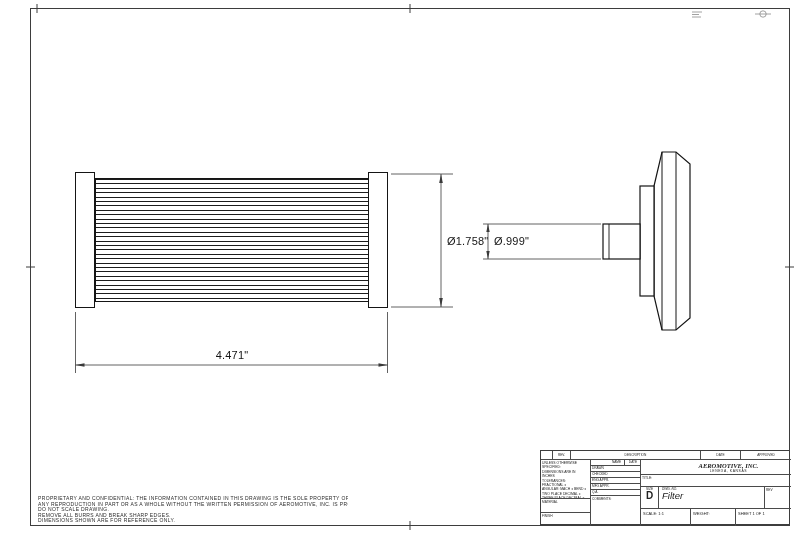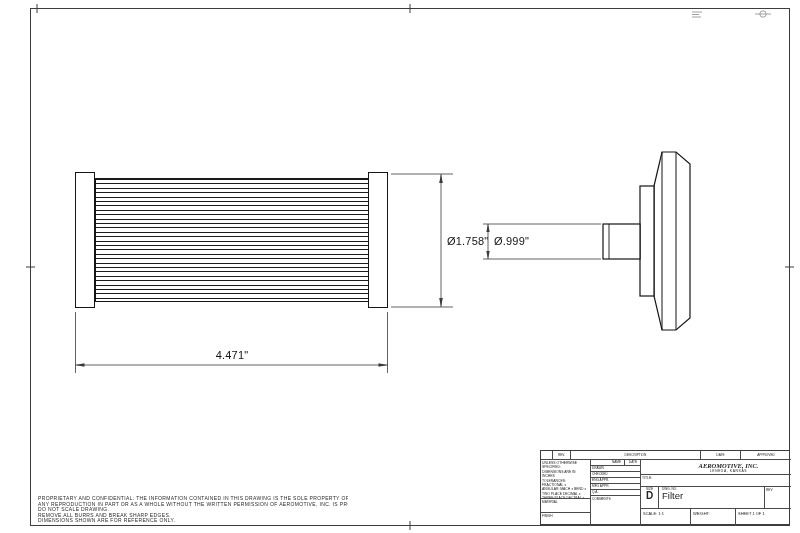--- a/index.html
+++ b/index.html
@@ -139,21 +139,21 @@
       <div class="cell bB" style="left:0;top:0;width:150px;height:15px;text-align:center;padding-top:2px;padding-left:25px;">
         <div class="company">AEROMOTIVE, INC.</div>
         <div class="companysub">LENEXA, KANSAS</div>
       </div>
       <div class="cell bB t34" style="left:0;top:15px;width:150px;height:12px;padding:1px;">TITLE:</div>
       <div class="cell bB" style="left:0;top:27px;width:150px;height:22px;">
         <div class="cell bR" style="left:0;top:0;width:18px;height:22px;text-align:center;">
           <div class="t32">SIZE</div>
           <div class="bigchar">D</div>
         </div>
-        <div class="cell bR" style="left:18px;top:0;width:106px;height:22px;padding-left:3px;">
+        <div class="cell bR" style="left:18px;top:0;width:106px;height:22px;padding-left:3px;font-style:italic;">
           <div class="t32">DWG. NO.</div>
           <div class="dwgname">Filter</div>
         </div>
         <div class="cell t32" style="left:124px;top:0;width:26px;height:22px;padding:1px;">REV</div>
       </div>
       <div class="cell" style="left:0;top:49px;width:150px;height:17px;">
         <div class="cell bR t40" style="left:0;top:0;width:50px;height:17px;padding:2px;">SCALE: 1:1</div>
         <div class="cell bR t40" style="left:50px;top:0;width:45px;height:17px;padding:2px;">WEIGHT:</div>
         <div class="cell t40" style="left:95px;top:0;width:55px;height:17px;padding:2px;">SHEET 1 OF 1</div>
       </div>

